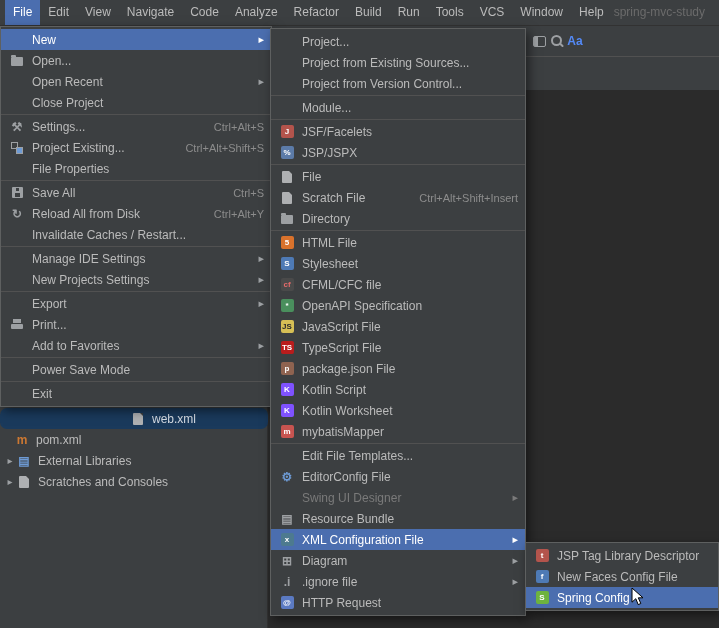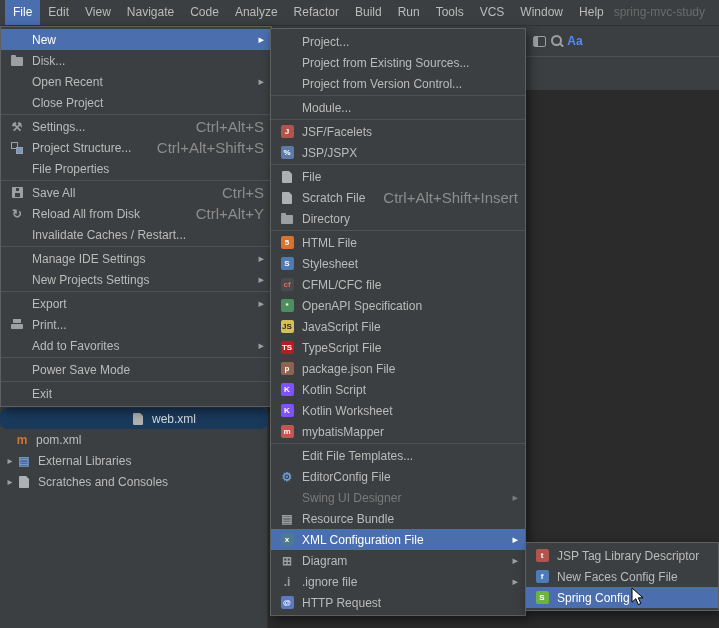--- a/index.html
+++ b/index.html
@@ -46,21 +46,21 @@
     box-shadow:3px 4px 10px rgba(0,0,0,.5);padding:2px 0}
   #file-menu{left:0;top:26px;width:272px;z-index:10}
   #new-menu{left:270px;top:28px;width:256px;z-index:20}
   #xml-menu{left:525px;top:542px;width:194px;z-index:30}
 
   .mi{height:21px;display:flex;align-items:center;padding:0 7px 0 8px;color:var(--text);white-space:nowrap}
   .mi.hl{background:var(--accent-blue);color:#fff}
   .mi.disabled{color:var(--disabled-text)}
   .mi-icon{width:16px;height:14px;margin-right:7px;display:flex;align-items:center;justify-content:center;flex:none}
   .mi-right{margin-left:auto;display:flex;align-items:center}
-  .mi-sc{color:var(--shortcut-text);font-size:15px;padding-left:14px}
+  .mi-sc{color:var(--shortcut-text);font-size:11px;padding-left:14px}
   .mi-arrow{color:var(--icon-gray);font-size:11px;margin-left:8px;width:8px;text-align:right}
   .mi.hl .mi-arrow{color:#fff}
   .mi.disabled .mi-arrow{color:var(--disabled-text)}
   .menu-sep{height:1px;background:var(--separator);margin:1px 0}
 
   
   .badge{width:13px;height:13px;border-radius:2px;font-size:8px;font-weight:bold;
     display:flex;align-items:center;justify-content:center;line-height:1}
   .glyph{font-size:12px;line-height:1;font-weight:bold}
   .cssic{position:relative;display:inline-block}
@@ -160,21 +160,21 @@
         <span class="mi-icon"></span>
         <span class="mi-label">New</span>
         <span class="mi-right">
           <span class="mi-arrow">▸</span>
         </span>
       </div>
       <div class="mi">
         <span class="mi-icon">
           <span class="cssic cssic-folder"></span>
         </span>
-        <span class="mi-label">Disk...</span>
+        <span class="mi-label">Open...</span>
         <span class="mi-right"></span>
       </div>
       <div class="mi">
         <span class="mi-icon"></span>
         <span class="mi-label">Open Recent</span>
         <span class="mi-right">
           <span class="mi-arrow">▸</span>
         </span>
       </div>
       <div class="mi">
@@ -189,21 +189,21 @@
         </span>
         <span class="mi-label">Settings...</span>
         <span class="mi-right">
           <span class="mi-sc">Ctrl+Alt+S</span>
         </span>
       </div>
       <div class="mi">
         <span class="mi-icon">
           <span class="cssic cssic-structure"></span>
         </span>
-        <span class="mi-label">Project Structure...</span>
+        <span class="mi-label">Project Existing...</span>
         <span class="mi-right">
           <span class="mi-sc">Ctrl+Alt+Shift+S</span>
         </span>
       </div>
       <div class="mi">
         <span class="mi-icon"></span>
         <span class="mi-label">File Properties</span>
         <span class="mi-right"></span>
       </div>
       <div class="menu-sep"></div>

